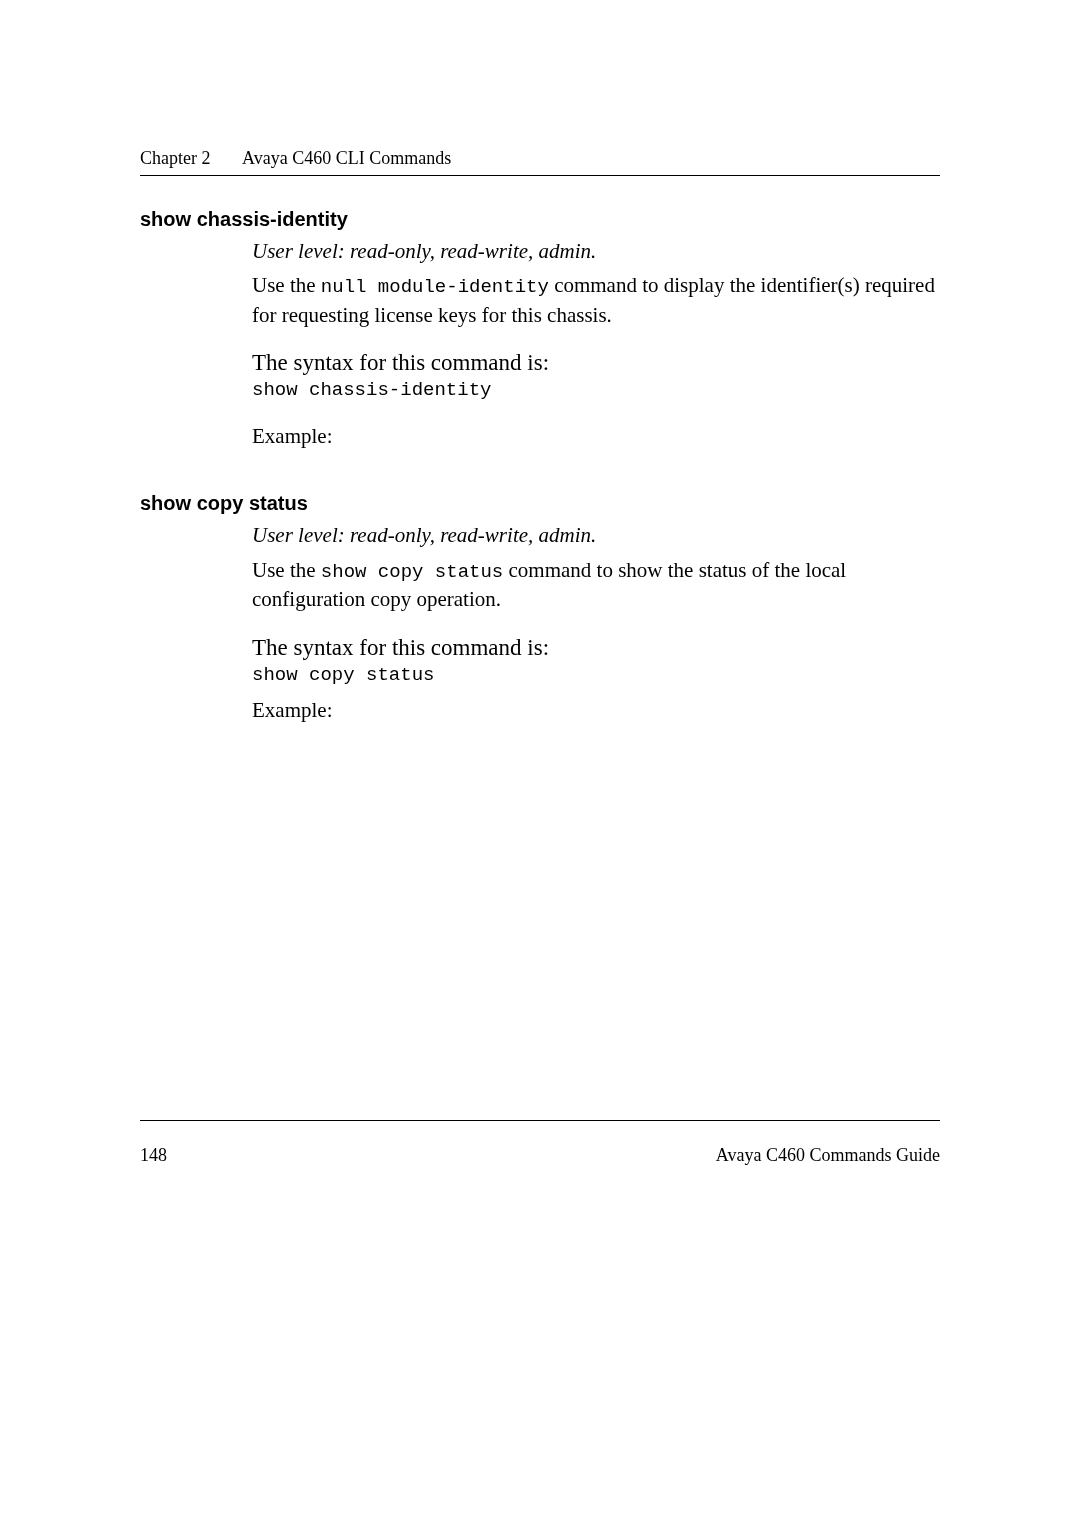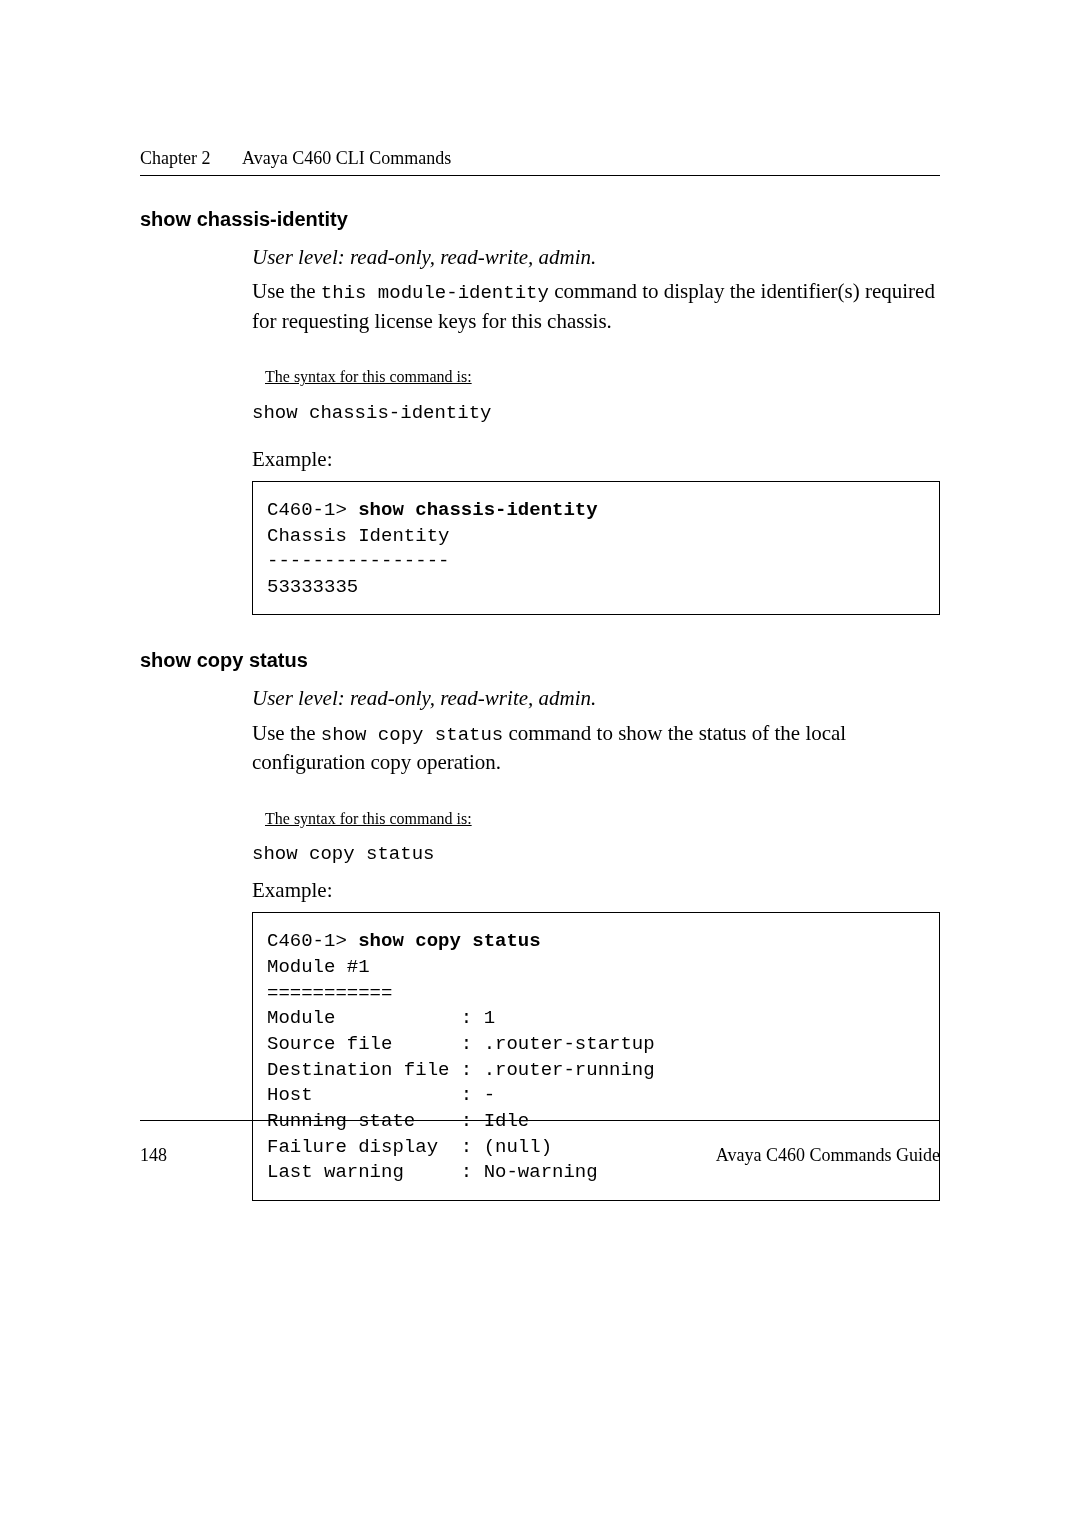--- a/index.html
+++ b/index.html
@@ -38,33 +38,32 @@
     font-weight: bold;
     font-size: 20px;
     margin: 0 0 6px 0;
   }
   .indent {
     margin-left: 112px;
   }
   .userlevel {
     font-style: italic;
     font-size: 21px;
-    margin: 12px 0 6px 0;
+    margin: 0 0 6px 0;
     line-height: 1.35;
   }
   .para {
     font-size: 21px;
     margin: 0 0 8px 0;
     line-height: 1.35;
   }
   .para-tight {
-    font-size: 16px;
-    margin: 13px;
+    font-size: 23px;
+    margin: 0;
     line-height: 1.35;
-    text-decoration: underline;
   }
   .mono {
     font-family: "Courier New", Courier, monospace;
     font-size: 19px;
   }
   .codeblock {
     border: 1px solid #000;
     padding: 16px 14px 14px 14px;
     font-family: "Courier New", Courier, monospace;
     font-size: 19px;
@@ -99,65 +98,51 @@
     <div class="running-head">
       <span class="chap">Chapter 2</span>
       <span>Avaya C460 CLI Commands</span>
     </div>
 
     <div class="section-title">show chassis-identity</div>
 
     <div class="indent">
       <p class="userlevel">User level: read-only, read-write, admin.</p>
       <p class="para">
-        <span>Use the </span><span class="mono">this module-identity</span><span> command to display the identifier(s) required for requesting license keys for this chassis.</span>
+        <span>Use the </span><span class="mono">null module-identity</span><span> command to display the identifier(s) required for requesting license keys for this chassis.</span>
       </p>
 
       <div class="gap-s"></div>
 
       <p class="para-tight">The syntax for this command is:</p>
       <p class="para mono">show chassis-identity</p>
 
       <div class="gap-s"></div>
 
       <p class="para">Example:</p>
 
-      <div class="codeblock"><span>C460-1&gt; </span><span class="bold">show chassis-identity</span>
-<span>Chassis Identity
-----------------
-53333335</span></div>
     </div>
 
     <div class="gap-l"></div>
 
     <div class="section-title">show copy status</div>
 
     <div class="indent">
       <p class="userlevel">User level: read-only, read-write, admin.</p>
       <p class="para">
         <span>Use the </span><span class="mono">show copy status</span><span> command to show the status of the local configuration copy operation.</span>
       </p>
 
       <div class="gap-s"></div>
 
       <p class="para-tight">The syntax for this command is:</p>
       <p class="para mono">show copy status</p>
 
       <p class="para">Example:</p>
 
-      <div class="codeblock"><span>C460-1&gt; </span><span class="bold">show copy status</span>
-<span>Module #1
-===========
-Module           : 1
-Source file      : .router-startup
-Destination file : .router-running
-Host             : -
-Running state    : Idle
-Failure display  : (null)
-Last warning     : No-warning</span></div>
     </div>
 
   </div>
 
   <div class="footer">
     <span>148</span>
     <span>Avaya C460 Commands Guide</span>
   </div>
 
 </div>

